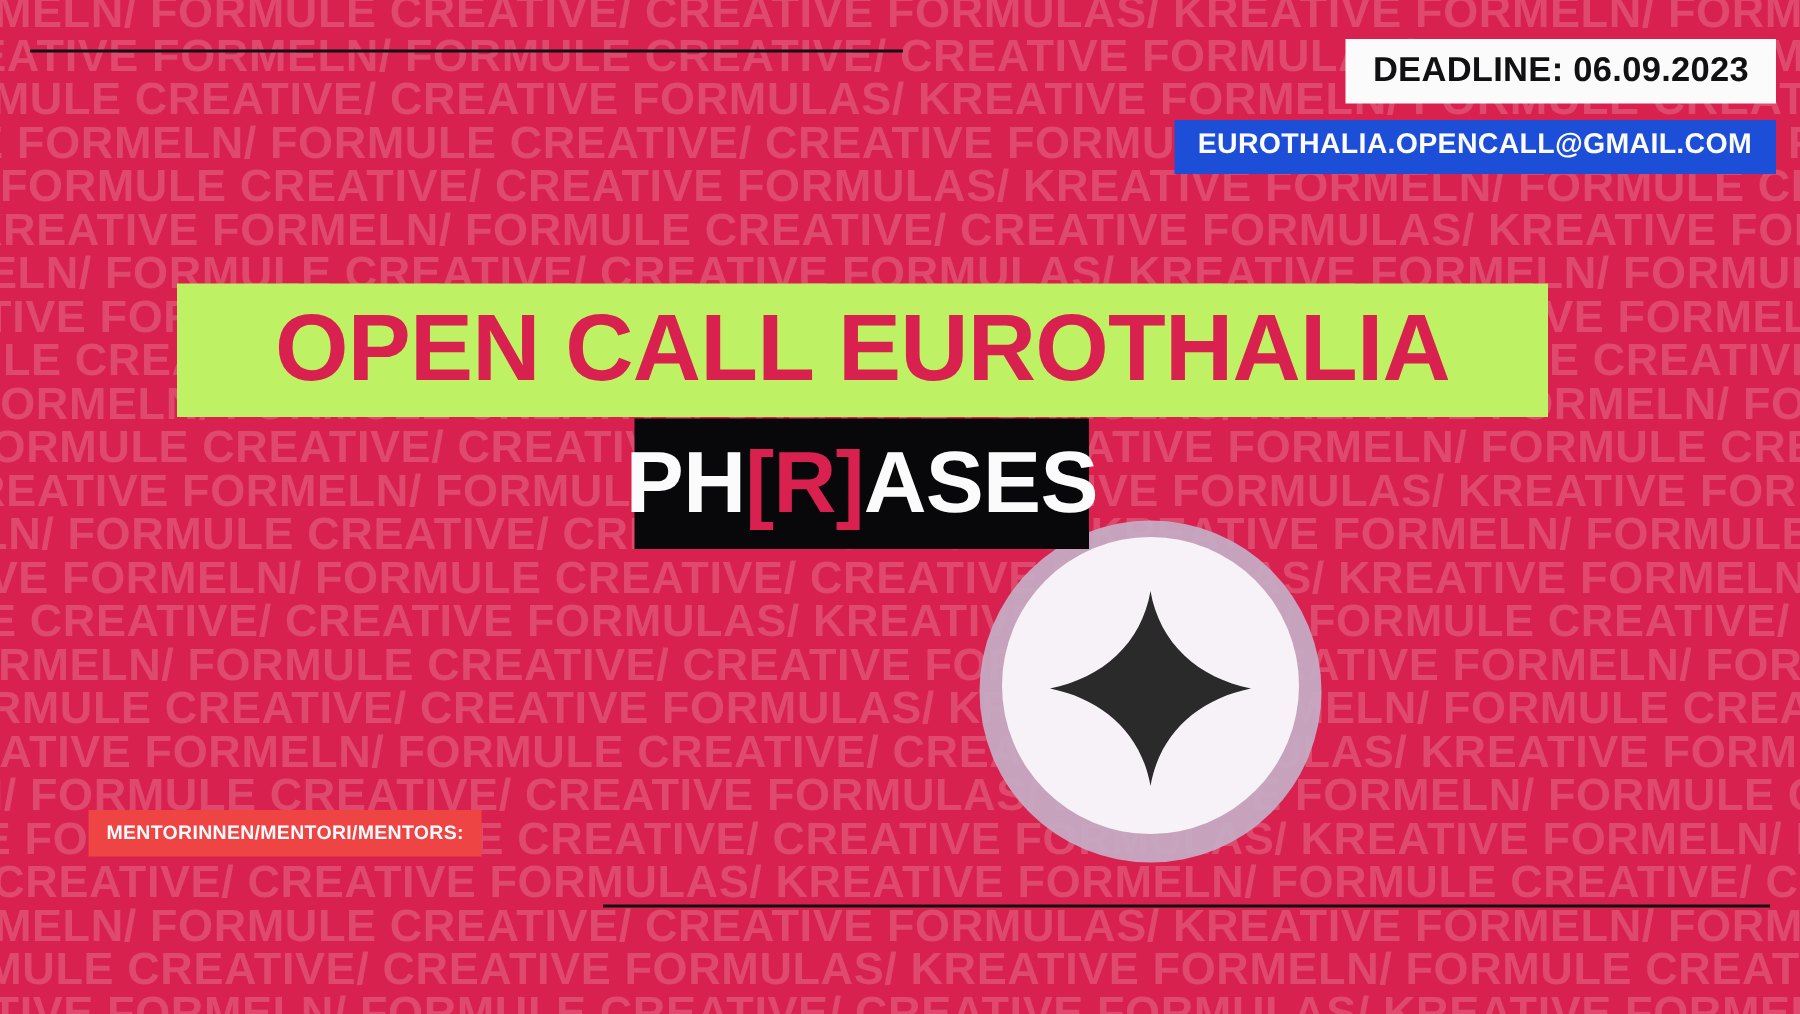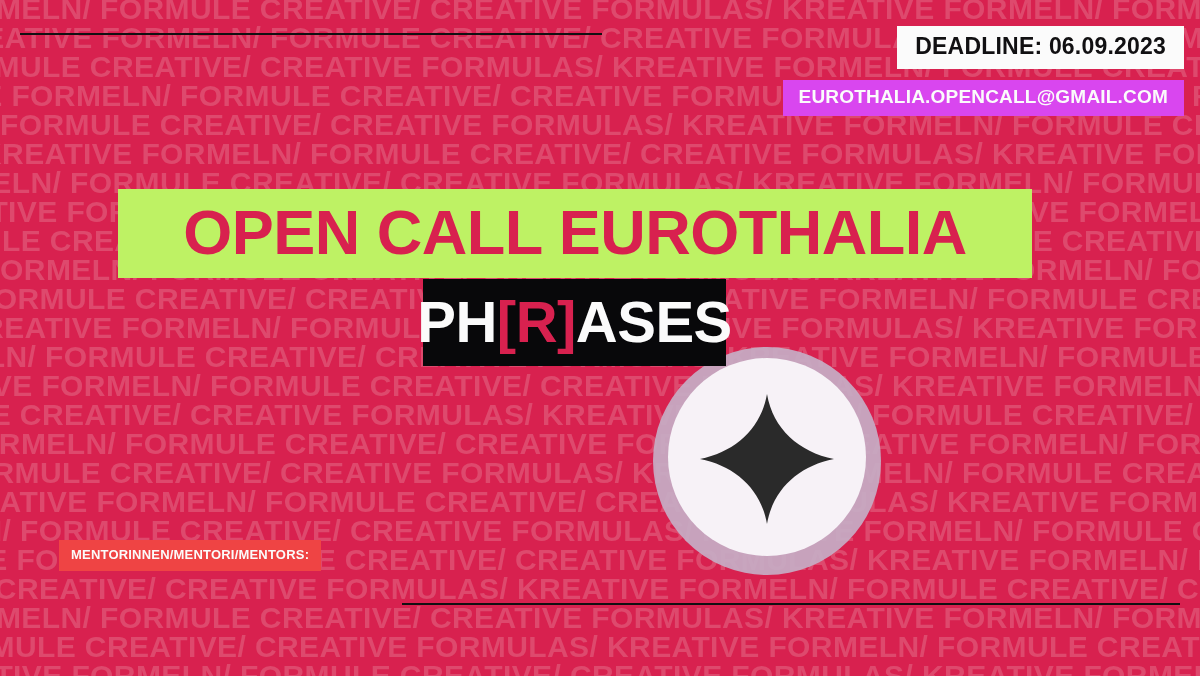--- a/index.html
+++ b/index.html
@@ -73,21 +73,21 @@
     padding: 7px 18px 9px 18px;
     font-size: 23px;
     font-weight: 800;
     letter-spacing: 0.2px;
     white-space: nowrap;
     z-index: 5;
   }
   #email-box {
     position: absolute;
     right: 16px; top: 80px;
-    background: #d946ef;
+    background: #1d4ed8;
     color: #fbfbfb;
     padding: 6px 16px 8px 16px;
     font-size: 19px;
     font-weight: 800;
     letter-spacing: 0.2px;
     white-space: nowrap;
     z-index: 5;
   }
 
   

